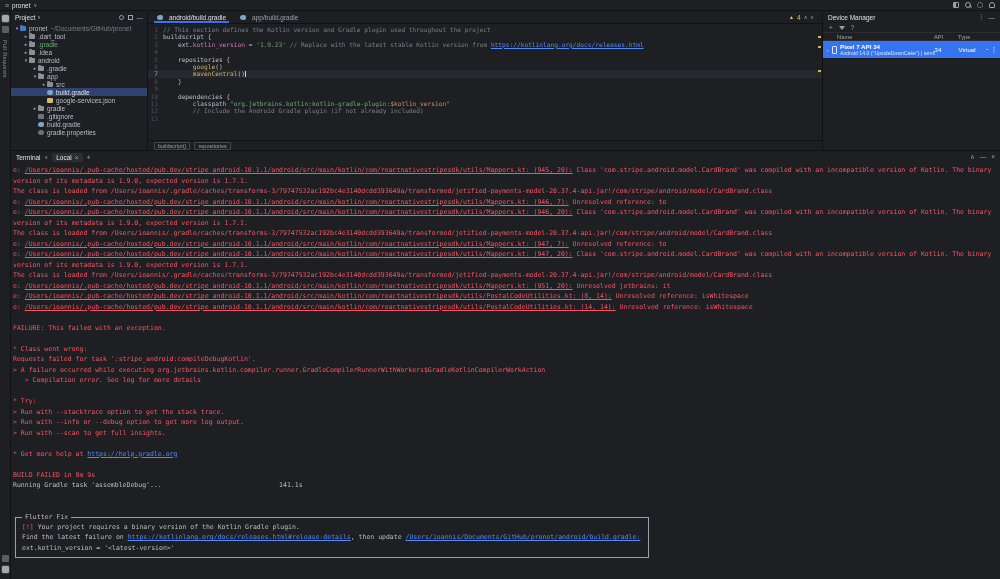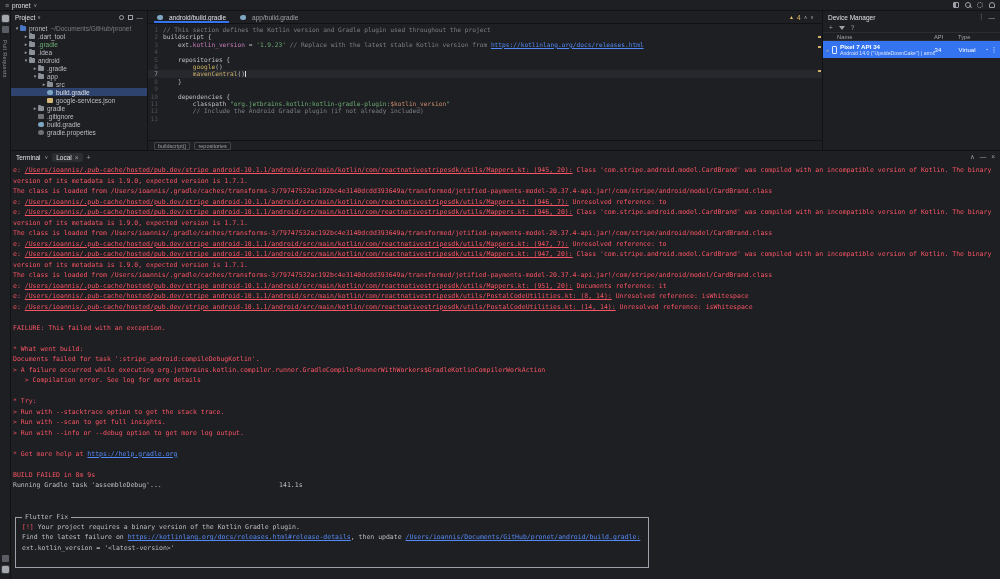--- a/index.html
+++ b/index.html
@@ -98,21 +98,21 @@
 .th-tab{display:flex;align-items:center;gap:3px;background:#2b2d30;border-radius:2px;padding:1px 4px;color:#dfe1e5}
 .th-x{color:#9da0a8}
 .th-plus{color:#9da0a8;font-size:7px}
 .th-right{margin-left:auto;display:flex;gap:5px;color:#9da0a8}
 .term-body{flex:1;overflow:hidden;padding:2px 4px 0 2px;font-family:"DejaVu Sans Mono","Liberation Mono",monospace;font-size:6.5px;line-height:10.5px}
 .tline{white-space:pre-wrap;word-break:break-all;min-height:10.5px}
 .seg-err{color:#f75464}
 .seg-errlink{color:#f75464;text-decoration:underline}
 .seg-plain{color:#bcbec4}
 .seg-link{color:#548af7;text-decoration:underline}
-.fixbox{display:inline-block;position:relative;border:1px solid #9da0a8;margin:5px 0 0 2px;padding:4px 8px 14px 6px}
+.fixbox{display:inline-block;position:relative;border:1px solid #9da0a8;margin:5px 0 0 2px;padding:4px 8px 4px 6px}
 .fixtitle{position:absolute;top:-6px;left:6px;background:#1e1f22;padding:0 3px;color:#bcbec4;font-family:"DejaVu Sans Mono","Liberation Mono",monospace}
 </style>
 </head>
 <body>
 
 <div class="app">
 
   <div class="titlebar">
     <span class="tb-menu">≡</span>
     <span class="tb-proj">pronet</span>
@@ -360,35 +360,35 @@
         <div class="term-body">
           <div>
               <div class="tline"><span class="seg-err">e: </span><span class="seg-errlink">/Users/ioannis/.pub-cache/hosted/pub.dev/stripe_android-10.1.1/android/src/main/kotlin/com/reactnativestripesdk/utils/Mappers.kt: (945, 20):</span><span class="seg-err"> Class 'com.stripe.android.model.CardBrand' was compiled with an incompatible version of Kotlin. The binary version of its metadata is 1.9.0, expected version is 1.7.1.</span></div>
               <div class="tline"><span class="seg-err">The class is loaded from /Users/ioannis/.gradle/caches/transforms-3/79747532ac192bc4e3140dcdd393649a/transformed/jetified-payments-model-20.37.4-api.jar!/com/stripe/android/model/CardBrand.class</span></div>
               <div class="tline"><span class="seg-err">e: </span><span class="seg-errlink">/Users/ioannis/.pub-cache/hosted/pub.dev/stripe_android-10.1.1/android/src/main/kotlin/com/reactnativestripesdk/utils/Mappers.kt: (946, 7):</span><span class="seg-err"> Unresolved reference: to</span></div>
               <div class="tline"><span class="seg-err">e: </span><span class="seg-errlink">/Users/ioannis/.pub-cache/hosted/pub.dev/stripe_android-10.1.1/android/src/main/kotlin/com/reactnativestripesdk/utils/Mappers.kt: (946, 20):</span><span class="seg-err"> Class 'com.stripe.android.model.CardBrand' was compiled with an incompatible version of Kotlin. The binary version of its metadata is 1.9.0, expected version is 1.7.1.</span></div>
               <div class="tline"><span class="seg-err">The class is loaded from /Users/ioannis/.gradle/caches/transforms-3/79747532ac192bc4e3140dcdd393649a/transformed/jetified-payments-model-20.37.4-api.jar!/com/stripe/android/model/CardBrand.class</span></div>
               <div class="tline"><span class="seg-err">e: </span><span class="seg-errlink">/Users/ioannis/.pub-cache/hosted/pub.dev/stripe_android-10.1.1/android/src/main/kotlin/com/reactnativestripesdk/utils/Mappers.kt: (947, 7):</span><span class="seg-err"> Unresolved reference: to</span></div>
               <div class="tline"><span class="seg-err">e: </span><span class="seg-errlink">/Users/ioannis/.pub-cache/hosted/pub.dev/stripe_android-10.1.1/android/src/main/kotlin/com/reactnativestripesdk/utils/Mappers.kt: (947, 20):</span><span class="seg-err"> Class 'com.stripe.android.model.CardBrand' was compiled with an incompatible version of Kotlin. The binary version of its metadata is 1.9.0, expected version is 1.7.1.</span></div>
               <div class="tline"><span class="seg-err">The class is loaded from /Users/ioannis/.gradle/caches/transforms-3/79747532ac192bc4e3140dcdd393649a/transformed/jetified-payments-model-20.37.4-api.jar!/com/stripe/android/model/CardBrand.class</span></div>
-              <div class="tline"><span class="seg-err">e: </span><span class="seg-errlink">/Users/ioannis/.pub-cache/hosted/pub.dev/stripe_android-10.1.1/android/src/main/kotlin/com/reactnativestripesdk/utils/Mappers.kt: (951, 20):</span><span class="seg-err"> Documents reference: it</span></div>
+              <div class="tline"><span class="seg-err">e: </span><span class="seg-errlink">/Users/ioannis/.pub-cache/hosted/pub.dev/stripe_android-10.1.1/android/src/main/kotlin/com/reactnativestripesdk/utils/Mappers.kt: (951, 20):</span><span class="seg-err"> Unresolved jetbrains: it</span></div>
               <div class="tline"><span class="seg-err">e: </span><span class="seg-errlink">/Users/ioannis/.pub-cache/hosted/pub.dev/stripe_android-10.1.1/android/src/main/kotlin/com/reactnativestripesdk/utils/PostalCodeUtilities.kt: (8, 14):</span><span class="seg-err"> Unresolved reference: isWhitespace</span></div>
               <div class="tline"><span class="seg-err">e: </span><span class="seg-errlink">/Users/ioannis/.pub-cache/hosted/pub.dev/stripe_android-10.1.1/android/src/main/kotlin/com/reactnativestripesdk/utils/PostalCodeUtilities.kt: (14, 14):</span><span class="seg-err"> Unresolved reference: isWhitespace</span></div>
               <div class="tline">&nbsp;</div>
               <div class="tline"><span class="seg-err">FAILURE: This failed with an exception.</span></div>
               <div class="tline">&nbsp;</div>
-              <div class="tline"><span class="seg-err">* What went build:</span></div>
-              <div class="tline"><span class="seg-err">Documents failed for task ':stripe_android:compileDebugKotlin'.</span></div>
+              <div class="tline"><span class="seg-err">* Class went wrong:</span></div>
+              <div class="tline"><span class="seg-err">Requests failed for task ':stripe_android:compileDebugKotlin'.</span></div>
               <div class="tline"><span class="seg-err">&gt; A failure occurred while executing org.jetbrains.kotlin.compiler.runner.GradleCompilerRunnerWithWorkers$GradleKotlinCompilerWorkAction</span></div>
               <div class="tline"><span class="seg-err">   &gt; Compilation error. See log for more details</span></div>
               <div class="tline">&nbsp;</div>
               <div class="tline"><span class="seg-err">* Try:</span></div>
               <div class="tline"><span class="seg-err">&gt; Run with --stacktrace option to get the stack trace.</span></div>
+              <div class="tline"><span class="seg-err">&gt; Run with --info or --debug option to get more log output.</span></div>
               <div class="tline"><span class="seg-err">&gt; Run with --scan to get full insights.</span></div>
-              <div class="tline"><span class="seg-err">&gt; Run with --info or --debug option to get more log output.</span></div>
               <div class="tline">&nbsp;</div>
               <div class="tline"><span class="seg-err">* Get more help at </span><span class="seg-link">https://help.gradle.org</span></div>
               <div class="tline">&nbsp;</div>
               <div class="tline"><span class="seg-err">BUILD FAILED in 8m 9s</span></div>
               <div class="tline"><span class="seg-plain">Running Gradle task 'assembleDebug'...                              141.1s</span></div>
               <div class="tline">&nbsp;</div>
               <div class="tline">&nbsp;</div>
             </div>
           <div class="fixbox">
             <span class="fixtitle">Flutter Fix</span>

